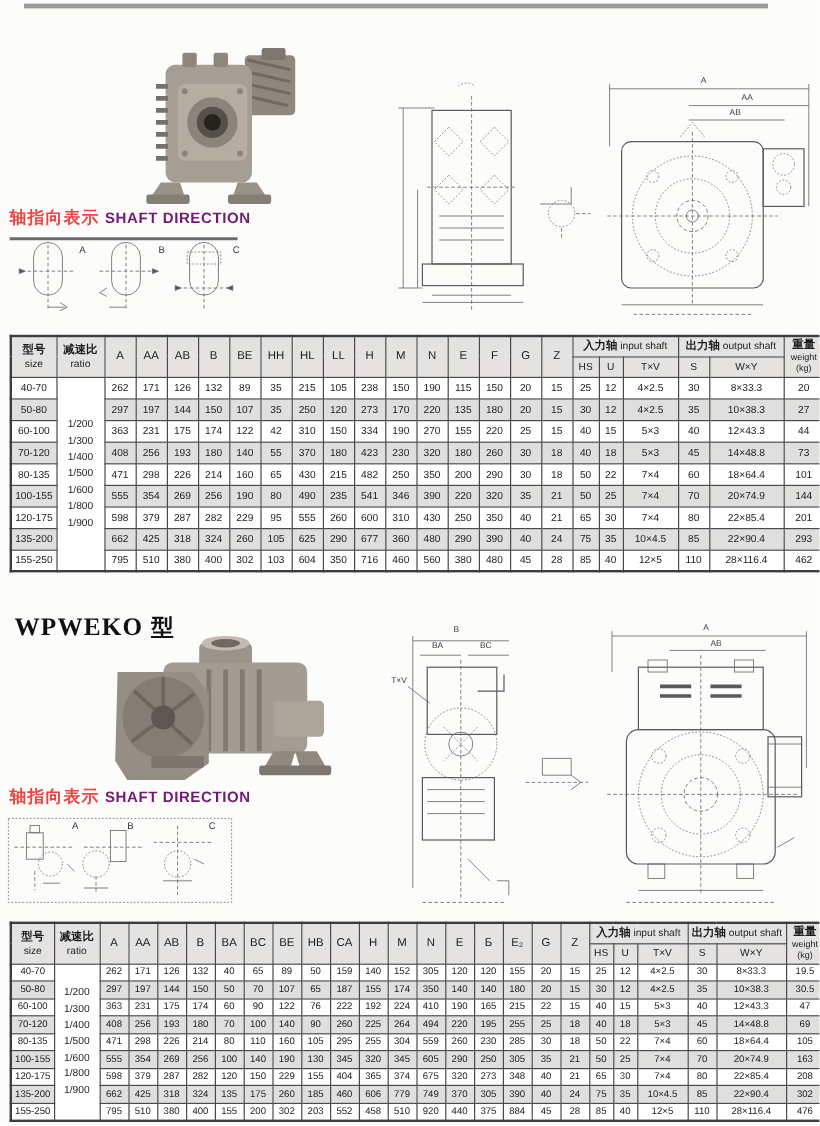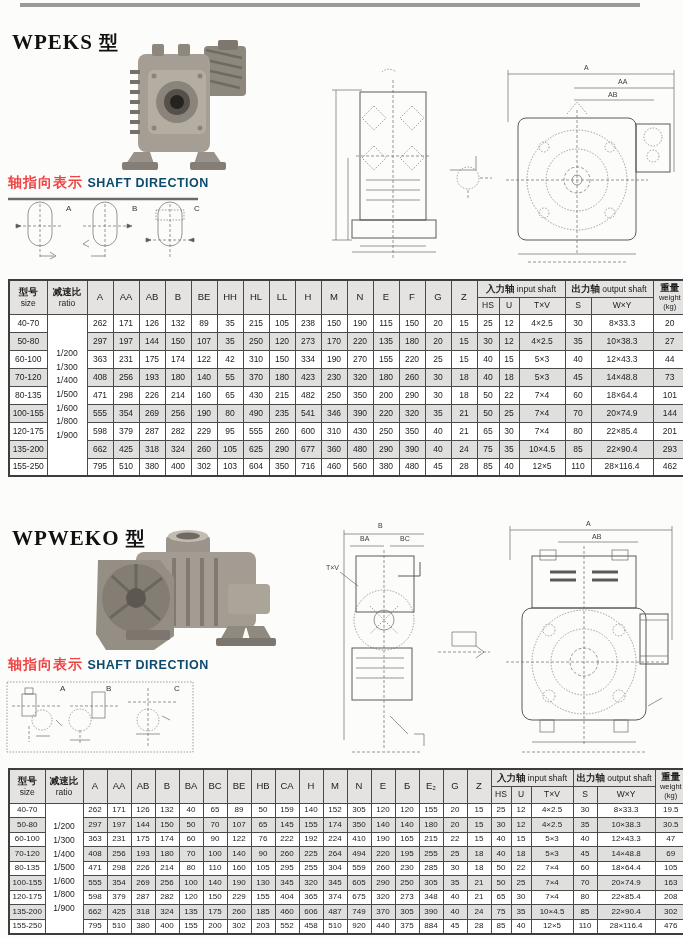--- a/index.html
+++ b/index.html
@@ -10,39 +10,39 @@
     font-family:"Liberation Sans", sans-serif; color:#1c1c1c;
   }
   .top-rule { position:absolute; left:20px; top:3px; width:620px; height:4px; background:#9a9a9a; }
 
   .model-title {
     position:absolute; font-family:"Liberation Serif", serif;
     font-size:21px; font-weight:bold; letter-spacing:1px; color:#111;
   }
   .model-title .title-zh { font-size:19px; letter-spacing:0; }
   .t1 { left:12px; top:30px; }
-  .t2 { left:12px; top:526px; }
+  .t2 { left:12px; top:510px; }
 
   .photo { position:absolute; }
   .photo1 { left:100px; top:36px; }
   .photo2 { left:78px;  top:526px; }
 
   .drawing { position:absolute; }
   .drawing1 { left:322px; top:62px; }
   .drawing2 { left:326px; top:520px; }
   .dim-label {
     position:absolute; font-size:7px; color:#3a3a3a; line-height:1;
     font-family:"Liberation Sans", sans-serif;
   }
 
   .shaft-dir { position:absolute; white-space:nowrap; }
   .sd1 { left:8px; top:173px; }
   .sd2 { left:8px; top:655px; }
   .shaft-dir .zh { font-size:14px; font-weight:bold; color:#ef4444; letter-spacing:1px; }
-  .shaft-dir .en { font-size:12.5px; font-weight:bold; color:#0c4a6e; letter-spacing:.5px; }
+  .shaft-dir .en { font-size:12.5px; font-weight:bold; color:#701a75; letter-spacing:.5px; }
 
   .shaft-diagrams { position:absolute; }
   .sdg1 { left:6px; top:196px; }
   .sdg2 { left:6px; top:676px; }
   .diag-letter { position:absolute; font-size:8px; color:#333; }
 
   .dim-table {
     position:absolute; border-collapse:collapse; table-layout:fixed;
     width:667px; left:8px; background:#fff;
     border:2px solid #3d3d3d;
@@ -68,21 +68,20 @@
   svg .lnt { stroke:#6a6a6a; stroke-width:.7; fill:none; }
   svg .dsh { stroke:#6a6a6a; stroke-width:.7; fill:none; stroke-dasharray:3 2; }
   svg .dot { stroke:#777; stroke-width:.7; fill:none; stroke-dasharray:1.5 1.5; }
 </style>
 </head>
 <body>
 
 <div class="page">
   <div class="top-rule"></div>
 
-  <h1 class="model-title t1"><span>WPEKS</span>&nbsp;<span class="title-zh">型</span></h1>
 
   <div class="photo photo1">
     <svg width="152" height="140" viewBox="0 0 152 140">
       <rect x="104" y="10" width="42" height="50" rx="4" fill="#8d877e"></rect>
       <path d="M106 14 l36 8 M106 24 l36 8 M106 34 l36 8 M106 44 l34 8" stroke="#6f6a62" stroke-width="2.5"></path>
       <rect x="118" y="4" width="20" height="10" rx="2" fill="#7d776f"></rect>
       <rect x="38" y="18" width="72" height="98" rx="8" fill="#a49e94"></rect>
       <rect x="52" y="8" width="12" height="12" rx="2" fill="#8d877e"></rect>
       <rect x="78" y="8" width="12" height="12" rx="2" fill="#8d877e"></rect>
       <path d="M30 36 h10 M30 46 h10 M30 56 h10 M30 66 h10 M30 76 h10 M30 86 h10 M30 96 h10" stroke="#75706a" stroke-width="4"></path>
@@ -683,21 +682,21 @@
         <tr>
           <td>50-80</td>
           <td>297</td>
           <td>197</td>
           <td>144</td>
           <td>150</td>
           <td>50</td>
           <td>70</td>
           <td>107</td>
           <td>65</td>
-          <td>145</td>
+          <td>187</td>
           <td>155</td>
           <td>174</td>
           <td>350</td>
           <td>140</td>
           <td>140</td>
           <td>180</td>
           <td>20</td>
           <td>15</td>
           <td>30</td>
           <td>12</td>
@@ -841,21 +840,21 @@
           <td>662</td>
           <td>425</td>
           <td>318</td>
           <td>324</td>
           <td>135</td>
           <td>175</td>
           <td>260</td>
           <td>185</td>
           <td>460</td>
           <td>606</td>
-          <td>487</td>
+          <td>779</td>
           <td>749</td>
           <td>370</td>
           <td>305</td>
           <td>390</td>
           <td>40</td>
           <td>24</td>
           <td>75</td>
           <td>35</td>
           <td>10×4.5</td>
           <td>85</td>

